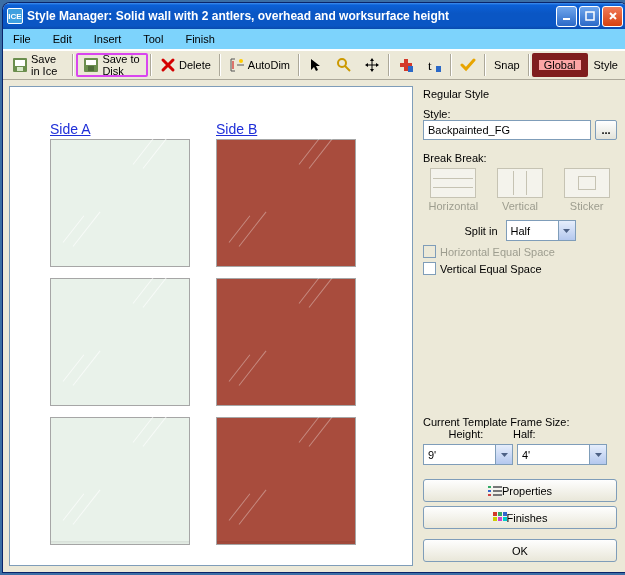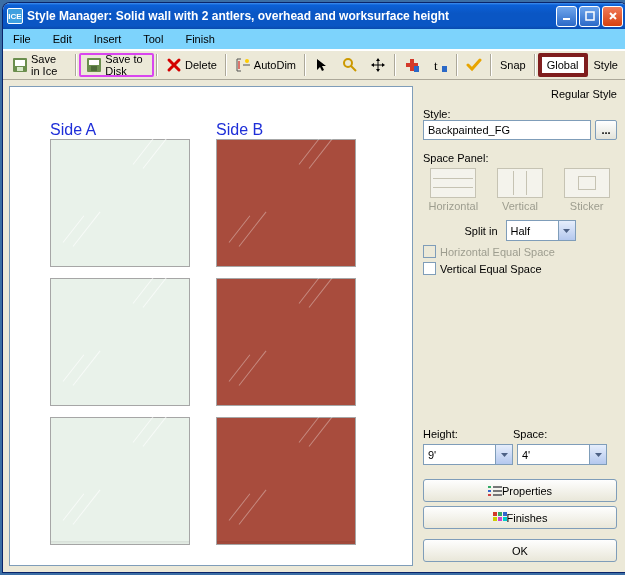--- a/index.html
+++ b/index.html
@@ -73,43 +73,44 @@
     gap: 3px;
     padding: 3px 5px;
     border: 1px solid transparent;
     border-radius: 2px;
     height: 24px;
   }
   .tbtn.highlight { border: 2px solid #d946ef; }
   .tsep { width: 2px; height: 22px; border-left: 1px solid #aca899; border-right: 1px solid #fff; margin: 0 2px; }
   .ticon { width: 16px; height: 16px; display: inline-block; }
   .tbtn.pressed {
-    border: 4px solid #7f1d1d;
-    background: #ffffff;
+    border: 7px solid #7f1d1d;
+    background: #fca5a5;
   }
   .client {
     display: flex;
     height: calc(100% - 26px - 21px - 30px);
   }
   .canvas-area {
     flex: 1;
     background: #ece9d8;
     padding: 6px;
   }
   .canvas {
     width: 100%;
     height: 100%;
     background: #fff;
     border: 1px solid #7f9db9;
     position: relative;
   }
   .side-label {
     position: absolute;
     color: #1e2ed8;
-    font-size: 16px;
+    font-size: 14px;
+    text-decoration: underline;
   }
   .panel-stack {
     position: absolute;
     display: flex;
     flex-direction: column;
     gap: 11px;
   }
   .panel {
     position: relative;
     border: 1px solid #a6a6a6;
@@ -127,21 +128,21 @@
     position: absolute; left:0; right:0; bottom:-1px; height:4px;
     background: linear-gradient(to bottom, rgba(0,0,0,0.08), rgba(0,0,0,0));
   }
   .props {
     width: 208px;
     background: #ece9d8;
     padding: 6px 10px 6px 4px;
     display: flex;
     flex-direction: column;
   }
-  .props .center-title { text-align: right; margin: 2px 0 8px; }
+  .props .center-title { text-align: left; margin: 2px 0 8px; }
   .row { display: flex; align-items: center; gap: 4px; margin-bottom: 4px; }
   .field {
     flex: 1;
     background: #fff;
     border: 1px solid #7f9db9;
     height: 20px;
     padding: 2px 4px;
     display: flex; align-items: center;
   }
   .btn3 {
@@ -384,21 +385,21 @@
       <div class="row">
         <div class="field">
             <span>Backpainted_FG</span>
           </div>
         <div class="btn3">
           <span>...</span>
         </div>
       </div>
 
       <div style="height:8px;"></div>
-      <div>Space Panel:</div>
+      <div>Break Break:</div>
       <div class="break-row">
         <div class="break-item">
           <div class="break-ico" style="flex-direction:column; justify-content:space-evenly; padding:2px;">
             <div class="hline" style="width:100%;"></div>
               <div class="hline" style="width:100%;"></div>
           </div>
           <span>Horizontal</span>
         </div>
         <div class="break-item">
           <div class="break-ico" style="justify-content:space-evenly; padding:2px;">
@@ -431,23 +432,24 @@
         <span class="chk disabled"></span>
         <span class="lbl-dis">Horizontal Equal Space</span>
       </div>
       <div class="row">
         <span class="chk"></span>
         <span>Vertical Equal Space</span>
       </div>
 
       <div style="flex:1;"></div>
 
+      <div>Current Template Frame Size:</div>
       <div class="row">
-        <span style="width:86px;">Height:</span>
-        <span>Space:</span>
+        <span style="width:86px;text-align:center;">Height:</span>
+        <span>Half:</span>
       </div>
       <div class="row">
         <div class="combo" style="width:90px;">
           <span class="val">9'</span>
           <span class="arrow">
               <svg width="7" height="4">
                 <path d="M0 0 L3.5 4 L7 0 Z" fill="#4d6185"></path>
               </svg>
             </span>
         </div>

